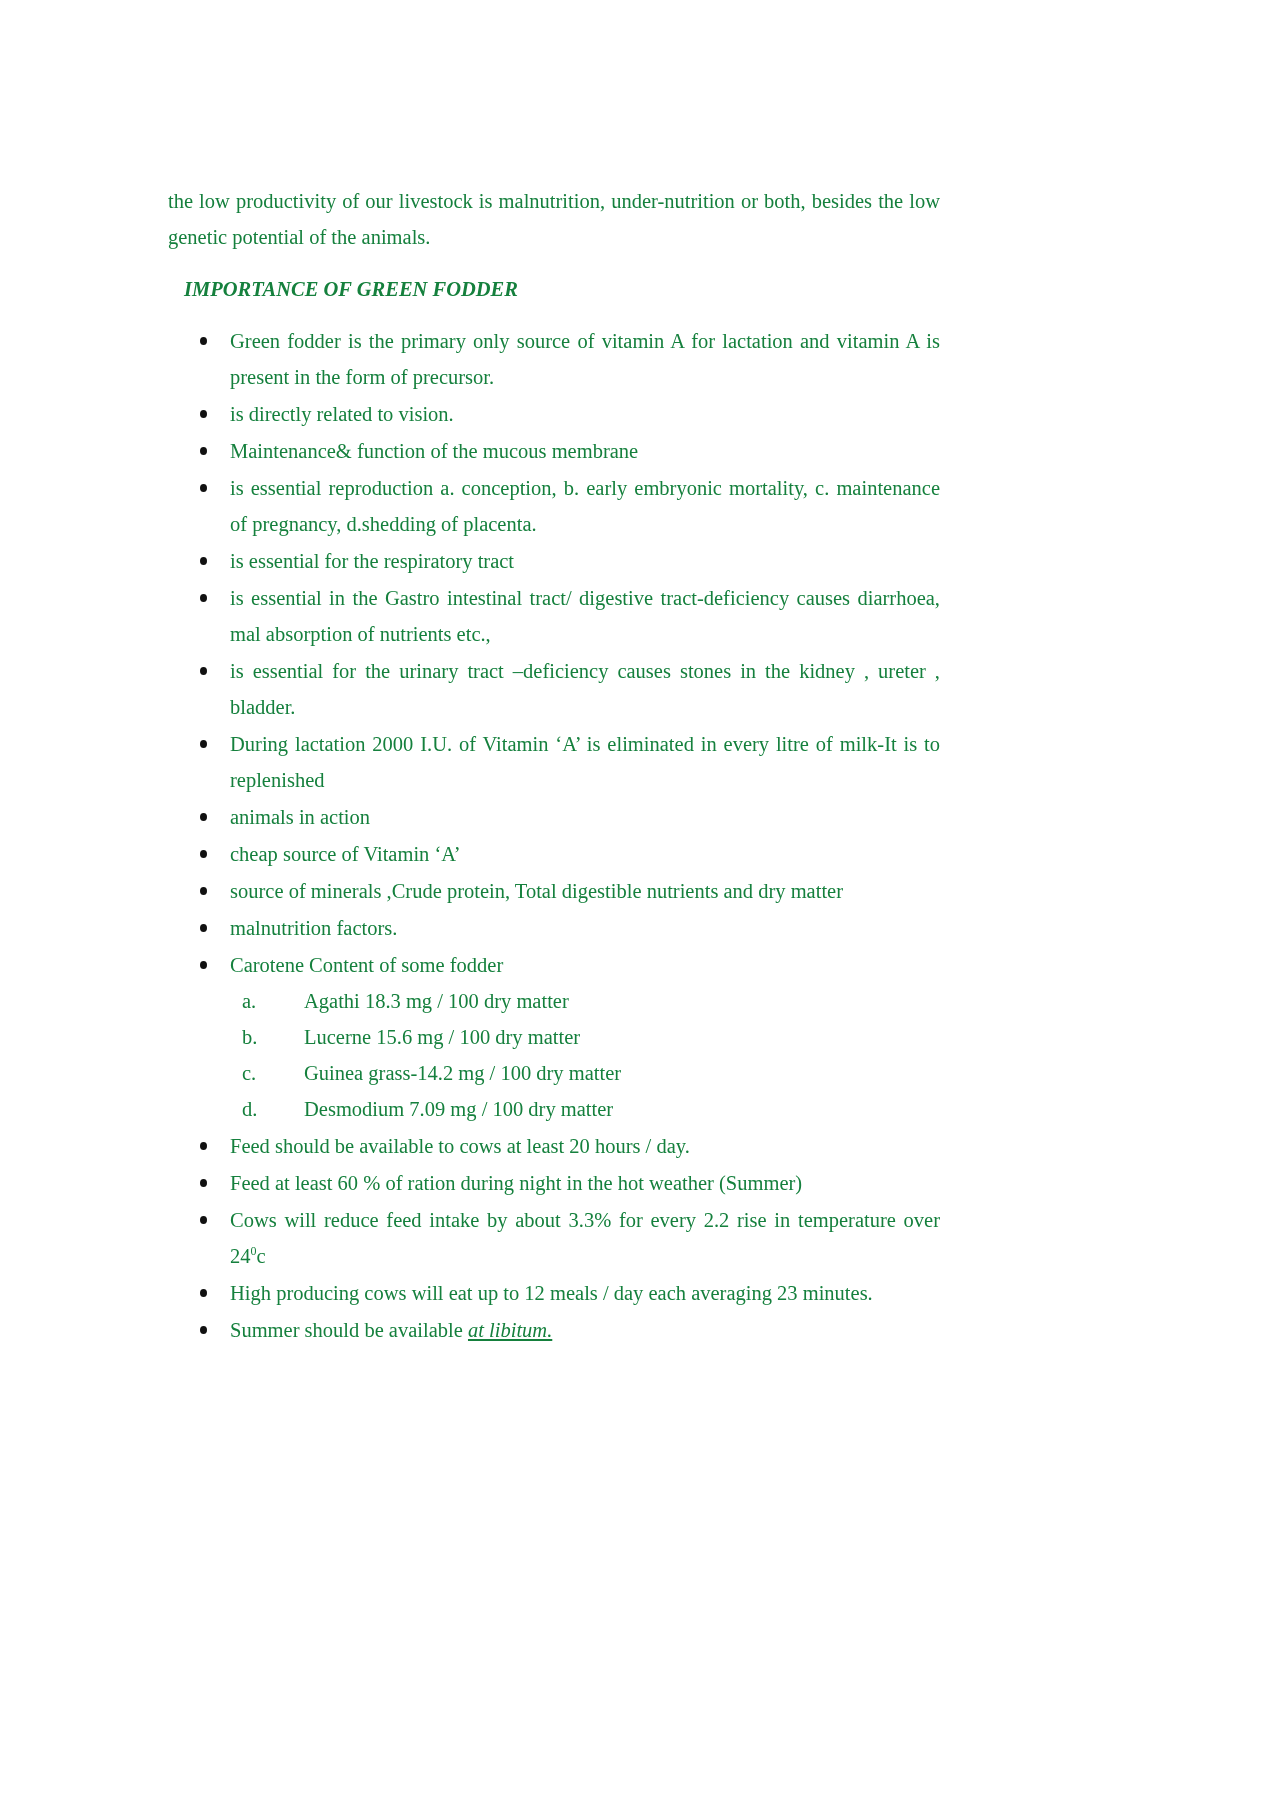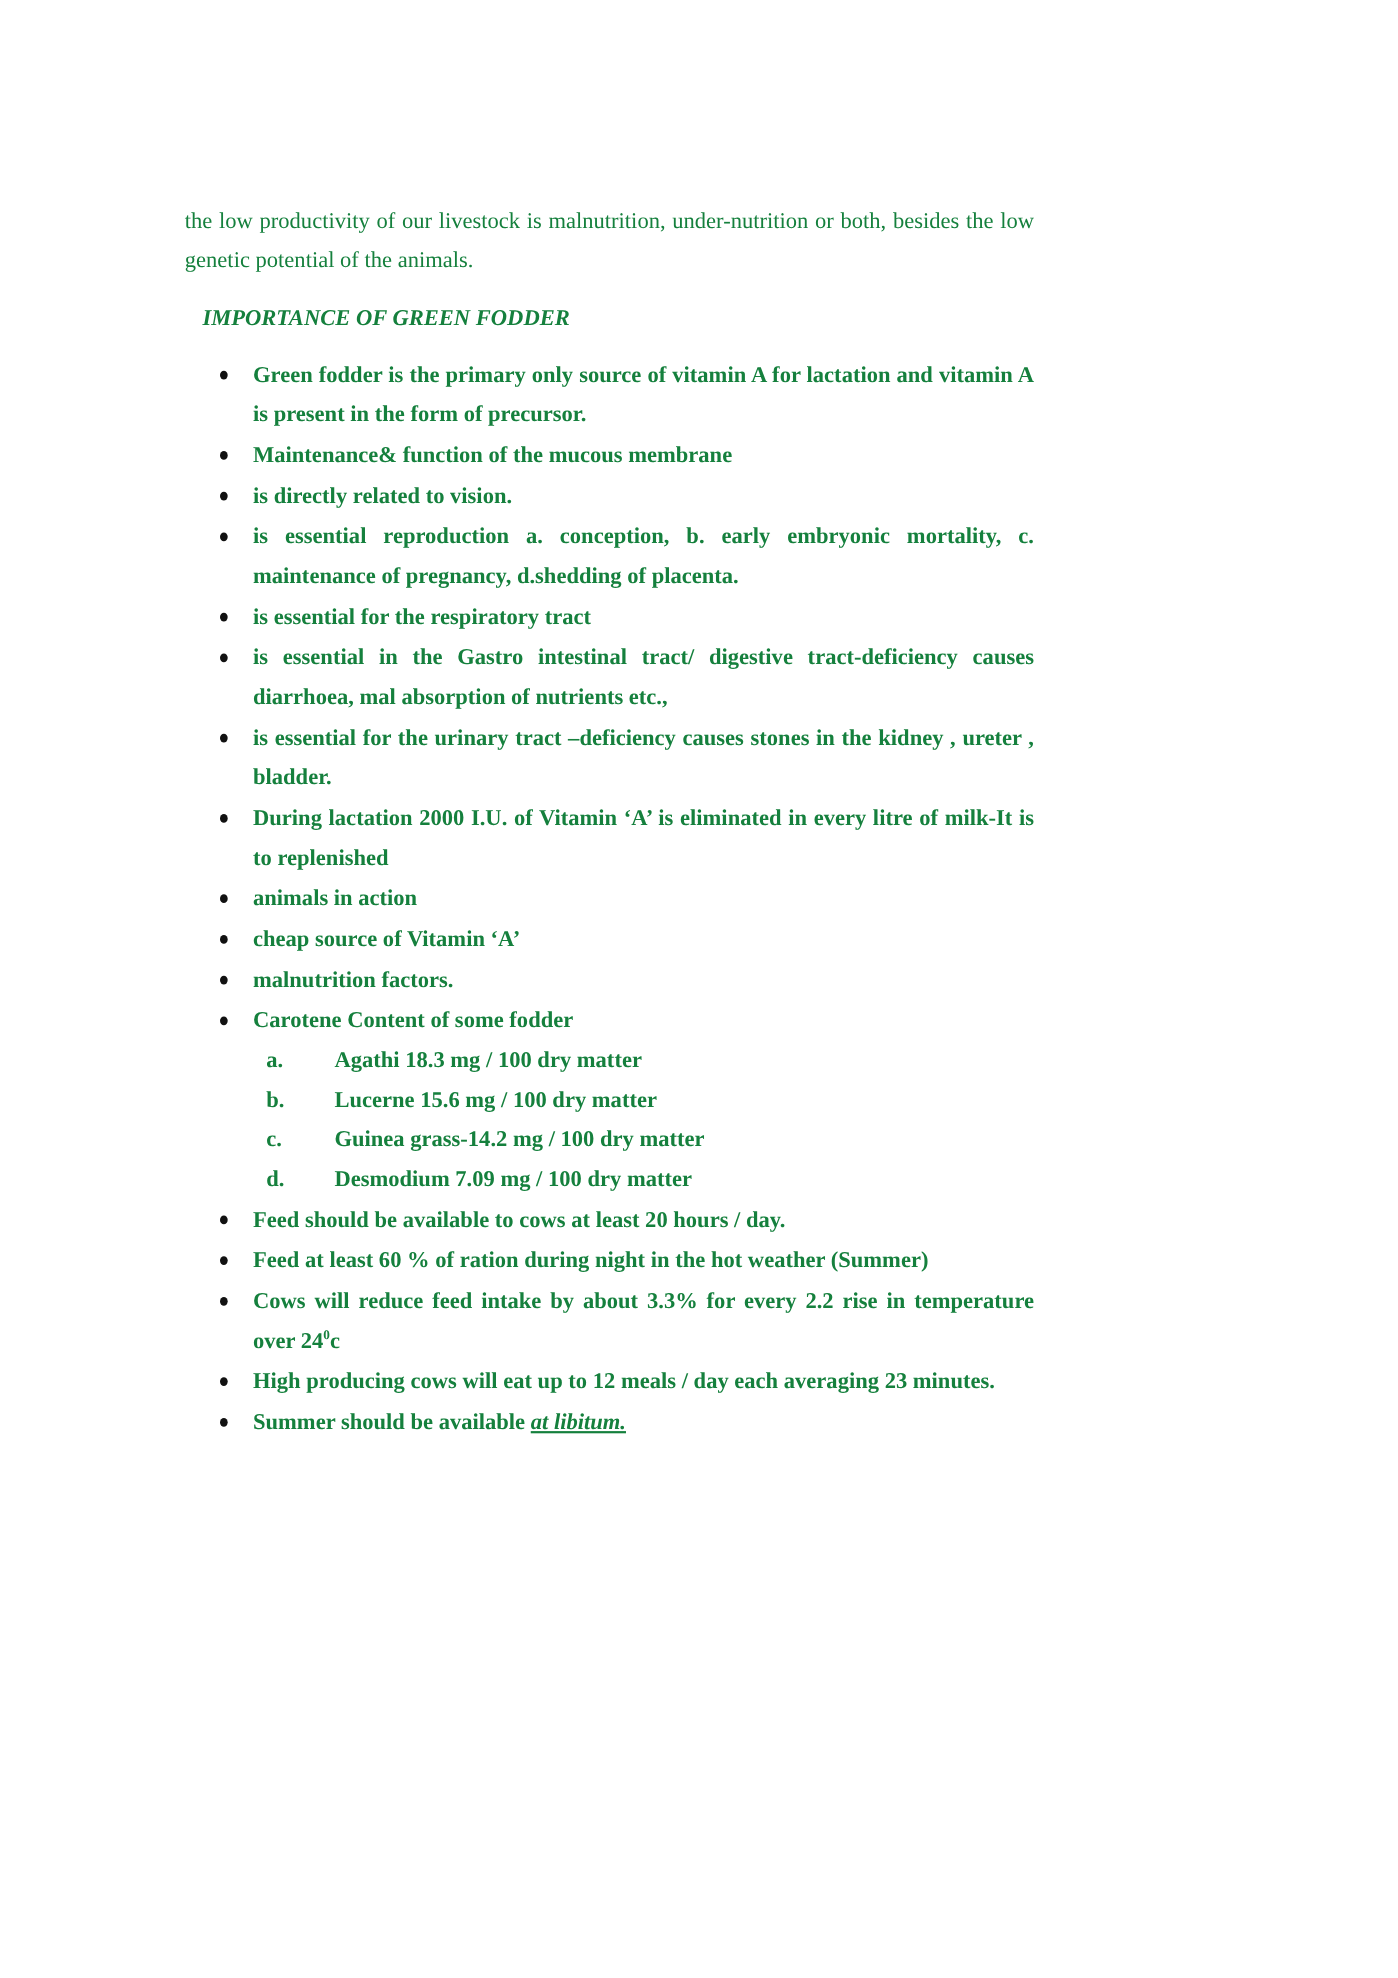--- a/index.html
+++ b/index.html
@@ -5,49 +5,50 @@
   html, body { margin: 0; padding: 0; background: #ffffff; }
   body { width: 1271px; height: 1798px; position: relative; overflow: hidden; }
   .page {
     position: absolute; left: 168px; top: 183px; width: 772px;
     font-family: "Liberation Serif", "DejaVu Serif", serif;
     font-size: 20.5px; line-height: 36px; color: #15803d;
   }
   .para { margin: 0; text-align: justify; }
   .heading { margin: 16px; font-weight: bold; font-style: italic; }
   ul.bullets { list-style: none; margin: 0; padding: 0; }
-  ul.bullets > li { position: relative; padding-left: 62px; margin: 0 0 1px 0; text-align: justify; font-weight: bold; }
+  ul.bullets > li { position: relative; padding-left: 62px; margin: 0 0 1px 0; text-align: justify; }
   ul.bullets > li .dot {
     position: absolute; left: 32px; top: 14px; width: 7px; height: 8px;
     background: #111; border-radius: 50%;
   }
   ol.sub { list-style: none; margin: 0; padding: 0; }
   ol.sub li { position: relative; padding-left: 62px; margin-left: 12px; }
   ol.sub li .letter { position: absolute; left: 0; top: 0; }
   sup.deg { font-size: 12px; vertical-align: 8px; line-height: 0; }
   .emph { font-style: italic; text-decoration: underline; }
 </style>
 </head>
 <body>
 
 <div class="page">
   <p class="para">the low productivity of our livestock is malnutrition, under-nutrition or both, besides the low genetic potential of the animals.</p>
   <p class="heading">IMPORTANCE OF GREEN FODDER</p>
 
   <ul class="bullets">
     <li><span class="dot"></span><span>Green fodder is the primary only source of vitamin A for lactation and vitamin A is present in the form of precursor.</span></li>
+    <li><span class="dot"></span><span>is directly related to vision.</span></li>
     <li><span class="dot"></span><span>Maintenance&amp; function of the mucous membrane</span></li>
-    <li><span class="dot"></span><span>is directly related to vision.</span></li>
     <li><span class="dot"></span><span>is essential reproduction a. conception, b. early embryonic mortality, c. maintenance of pregnancy, d.shedding of placenta.</span></li>
     <li><span class="dot"></span><span>is essential for the respiratory tract</span></li>
     <li><span class="dot"></span><span>is essential in the Gastro intestinal tract/ digestive tract-deficiency causes diarrhoea, mal absorption of nutrients etc.,</span></li>
     <li><span class="dot"></span><span>is essential for the urinary tract –deficiency causes stones in the kidney , ureter , bladder.</span></li>
     <li><span class="dot"></span><span>During lactation 2000 I.U. of Vitamin ‘A’ is eliminated in every litre of milk-It is to replenished</span></li>
     <li><span class="dot"></span><span>animals in action</span></li>
     <li><span class="dot"></span><span>cheap source of Vitamin ‘A’</span></li>
+    <li><span class="dot"></span><span>source of minerals ,Crude protein, Total digestible nutrients and dry matter</span></li>
     <li><span class="dot"></span><span>malnutrition factors.</span></li>
     <li><span class="dot"></span><span>Carotene Content of some fodder</span>
       <ol class="sub">
         <li><span class="letter">a.</span><span>Agathi 18.3 mg / 100 dry matter</span></li>
         <li><span class="letter">b.</span><span>Lucerne 15.6 mg / 100 dry matter</span></li>
         <li><span class="letter">c.</span><span>Guinea grass-14.2 mg / 100 dry matter</span></li>
         <li><span class="letter">d.</span><span>Desmodium 7.09 mg / 100 dry matter</span></li>
       </ol>
     </li>
     <li><span class="dot"></span><span>Feed should be available to cows at least 20 hours / day.</span></li>

